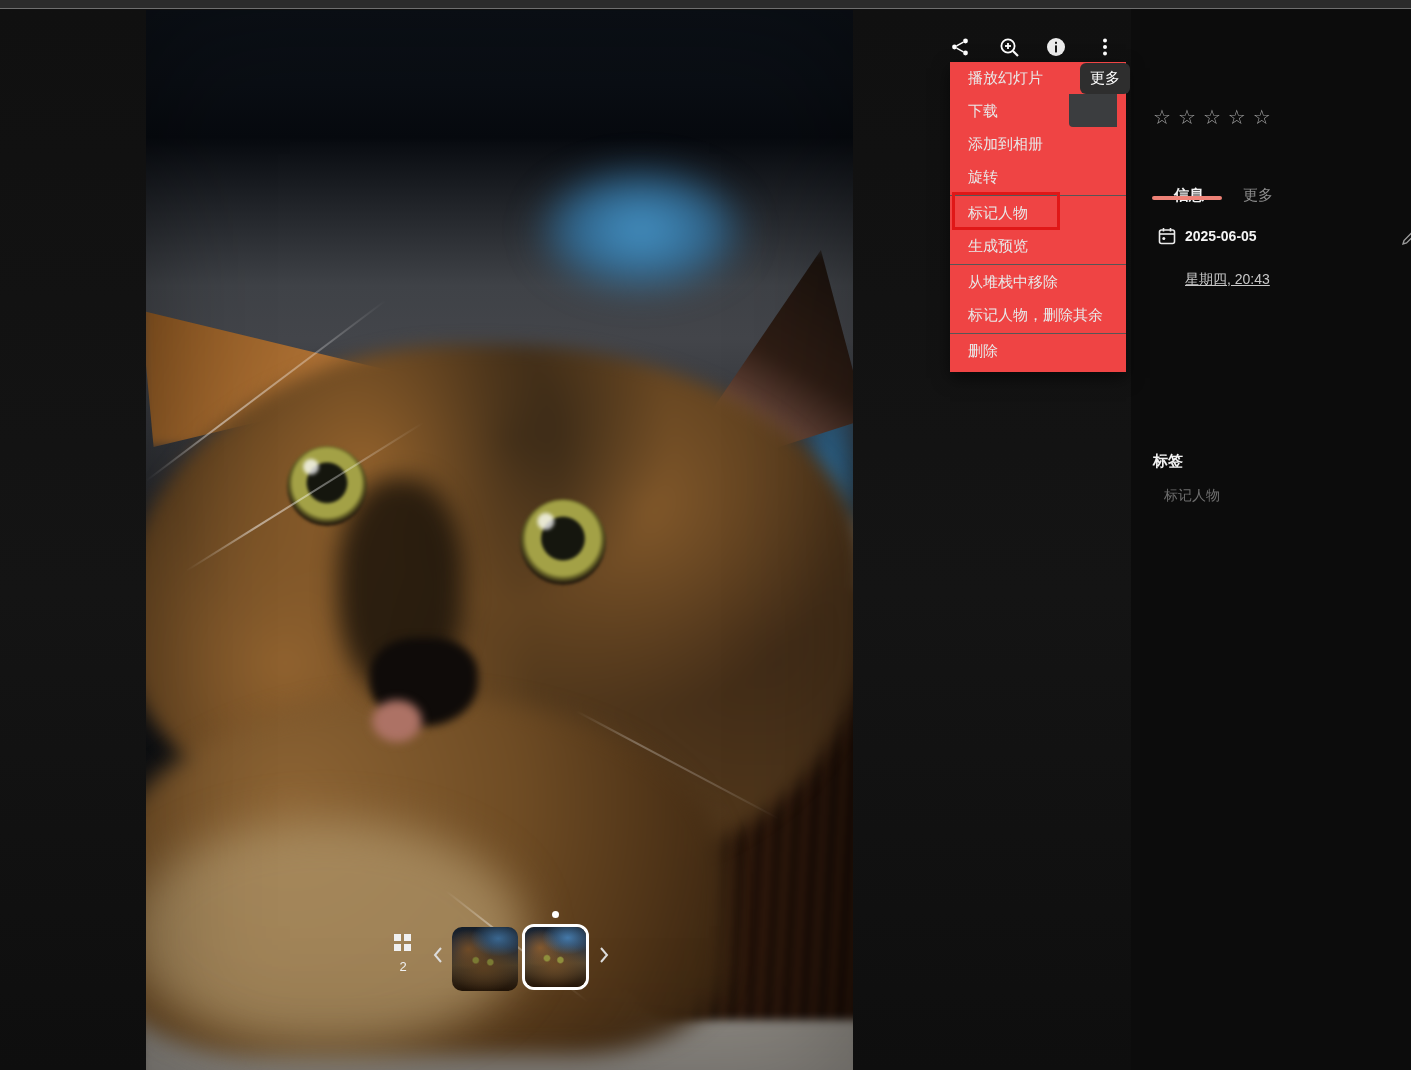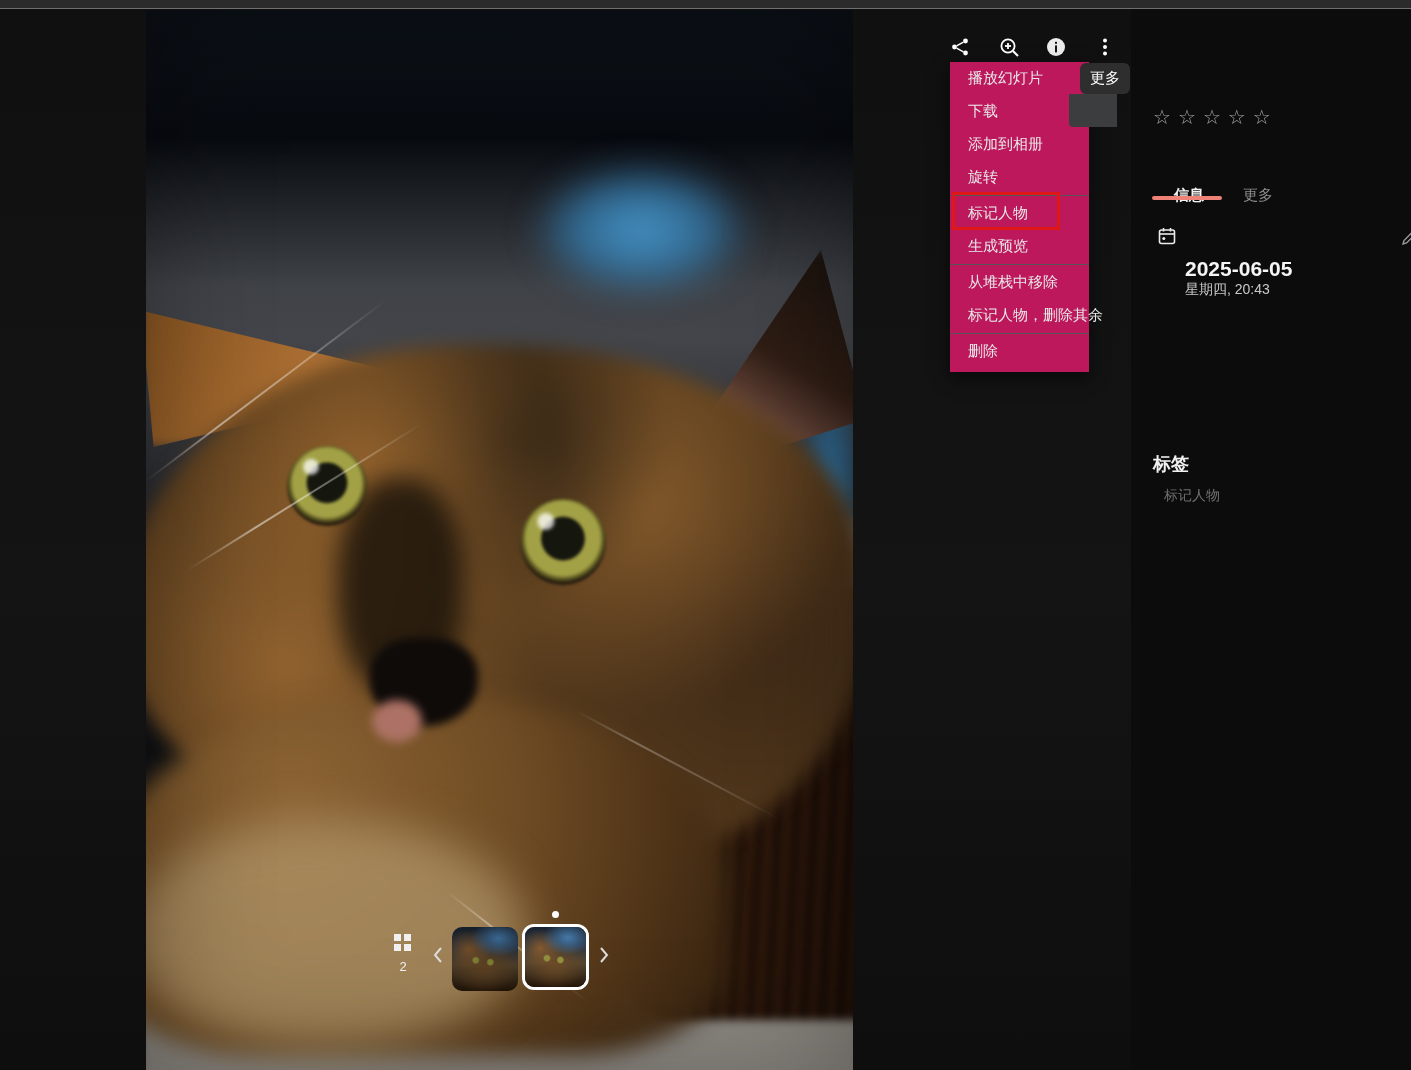--- a/index.html
+++ b/index.html
@@ -74,22 +74,22 @@
   .w4 { left:430px; top:700px; width:230px; transform:rotate(28deg); opacity:.55; }
   .p-vignette { inset:0; box-shadow:inset 0 0 120px rgba(0,0,0,.35); }
 
   
   .tool-btn { position:absolute; width:34px; height:34px; top:23px; display:flex;
               align-items:center; justify-content:center; cursor:pointer; z-index:60; }
   .tool-share { left:943px; } .tool-zoom { left:992px; }
   .tool-info  { left:1039px; } .tool-more { left:1088px; }
 
   
-  .menu { position:absolute; left:950px; top:62px; width:139px; z-index:70;
-          background:#be185d; box-shadow:0 6px 16px rgba(0,0,0,.55); padding-bottom:4px; }
+  .menu { position:absolute; left:950px; top:62px; width:176px; z-index:70;
+          background:#ef4444; box-shadow:0 6px 16px rgba(0,0,0,.55); padding-bottom:4px; }
   .menu-item { height:33px; display:flex; align-items:center; padding-left:18px;
                color:#e8e8e8; font-size:15px; cursor:pointer; white-space:nowrap; }
   .menu-divider { height:1px; background:#565656; margin:1px 0; }
   .menu-corner-overlay { position:absolute; left:1069px; top:94px; width:48px; height:33px;
                background:#3b3d3f; z-index:72; border-radius:0 0 0 4px; }
   .highlight-box { position:absolute; left:952px; top:192px; width:108px; height:38px;
                border:3px solid #e01717; z-index:80; }
   .tooltip { position:absolute; left:1080px; top:63px; width:50px; height:31px; z-index:85;
              background:#2e2e2e; border-radius:6px; color:#fff; font-size:15px;
              display:flex; align-items:center; justify-content:center; }
@@ -122,25 +122,25 @@
   .star { color:#a2a2a2; font-size:20px; line-height:22px; cursor:pointer; }
   .tab { position:absolute; top:186px; font-size:15px; cursor:pointer; }
   .tab-info { left:43px; color:#f2f2f2; font-weight:600; }
   .tab-more { left:112px; color:#8d8d8d; }
   .tab-underline { position:absolute; left:21px; top:196px; width:70px; height:4px;
                    border-radius:2px; background:#ee8277; }
   .detail-row { position:absolute; left:26px; width:250px; }
   .row-date { top:227px; } .row-file { top:297px; } .row-camera { top:389px; }
   .detail-icon { position:absolute; left:0; top:-1px; }
   .detail-body { margin-left:28px; }
-  .detail-title { color:#f5f5f5; font-size:21px; font-weight:700; line-height:19px;margin-top:32px; }
+  .detail-title { color:#f5f5f5; font-size:14px; font-weight:700; line-height:19px; }
   .detail-sub { color:#c9c9c9; font-size:14px; line-height:21px; white-space:pre; }
-  .detail-sub.first { margin-top:1px; }
+  .detail-sub.first { margin-top:23px;text-decoration:underline; }
   .tags-heading { position:absolute; left:22px; top:452px; color:#f2f2f2;
-                  font-size:18px; font-weight:700; }
+                  font-size:15px; font-weight:700; }
   .add-tag { position:absolute; left:33px; top:487px; color:#6e6e6e; font-size:14px; cursor:pointer; }
   .edit-btn { position:absolute; left:270px; top:230px; cursor:pointer; }
 </style>
 </head>
 <body>
 
 <div id="app">
 
   <div class="topbar"></div>
 

